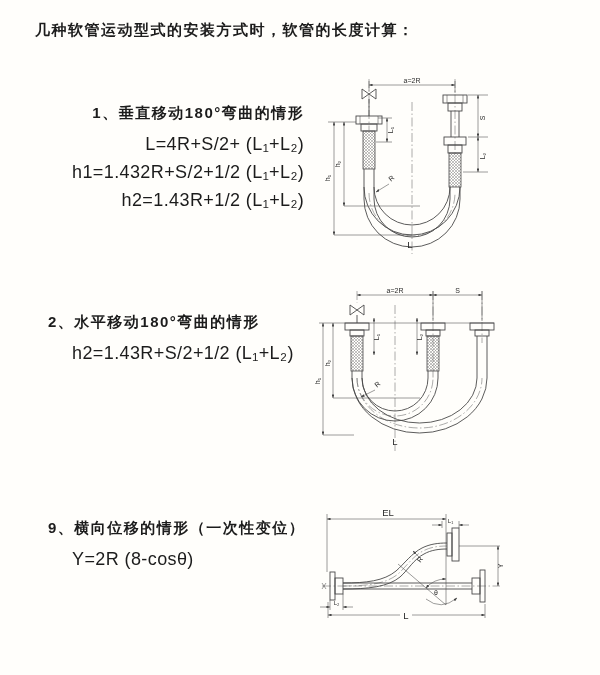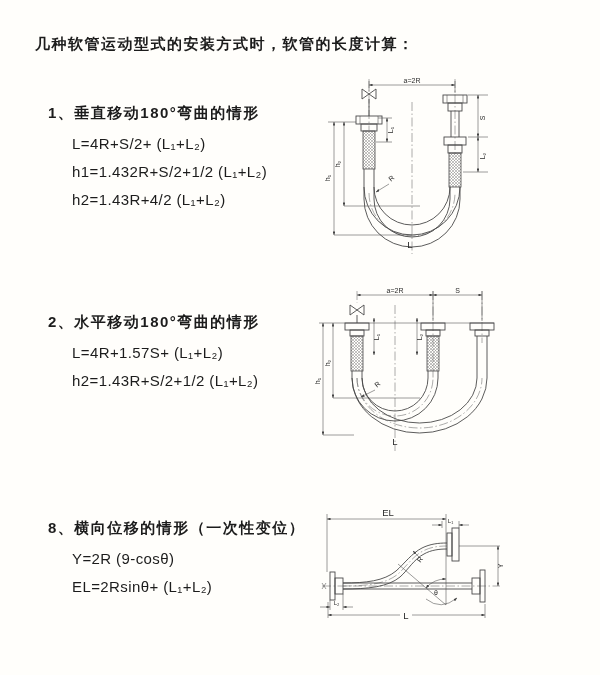--- a/index.html
+++ b/index.html
@@ -1,26 +1,26 @@
 <!DOCTYPE html>
 <html><head>
 <meta charset="utf-8">
 <style>
   html,body{margin:0;padding:0;}
   .page{
     position:relative;width:600px;height:675px;background:#fffefb;overflow:hidden;
     font-family:"Liberation Sans","DejaVu Sans",sans-serif;color:#1c1c1c;
   }
   .doc-title{
-    position:absolute;left:35px;top:21px;font-size:15px;font-weight:700;letter-spacing:1.5px;margin-top:14px;
+    position:absolute;left:35px;top:21px;font-size:15px;font-weight:700;letter-spacing:1.5px;
   }
   .section{position:absolute;left:48px;}
-  .sec-1{top:104px;} .sec-2{top:313px;} .sec-3{top:519px;}
+  .sec-1{top:104px;text-align:right;} .sec-2{top:313px;} .sec-3{top:519px;}
   .sec-heading{font-size:15px;font-weight:700;letter-spacing:1.5px;margin:0 0 7px 0;}
-  .formula{font-size:15px;font-weight:400;letter-spacing:.4px;line-height:28px;margin-left:24px;white-space:pre;}
+  .formula{font-size:18px;font-weight:400;letter-spacing:.4px;line-height:28px;margin-left:24px;white-space:pre;}
   .diagram{position:absolute;}
   .dg-1{left:312px;top:72px;width:288px;height:192px;}
   .dg-2{left:308px;top:283px;width:290px;height:178px;}
   .dg-3{left:300px;top:498px;width:300px;height:145px;text-decoration:underline;}
   svg{display:block;width:100%;height:100%;}
   .ln{stroke:#4a4a4a;stroke-width:.9;fill:none;}
   .th{stroke:#4a4a4a;stroke-width:.55;fill:none;}
   .cl{stroke:#666;stroke-width:.55;fill:none;stroke-dasharray:9 2.5 1.5 2.5;}
   .dt{font-family:"Liberation Sans","DejaVu Sans",sans-serif;font-size:7px;fill:#2b2b2b;}
   .dtb{font-size:9.5px;}
@@ -31,33 +31,31 @@
 <body>
 
 <div class="page">
 
   <div class="doc-title">几种软管运动型式的安装方式时，软管的长度计算：</div>
 
   <div class="section sec-1">
     <div class="sec-heading">1、垂直移动180°弯曲的情形</div>
     <div class="formula">L=4R+S/2+ (L₁+L₂)</div>
     <div class="formula">h1=1.432R+S/2+1/2 (L₁+L₂)</div>
-    <div class="formula">h2=1.43R+4/2 (L₁+L₂)</div>
+    <div class="formula">h2=1.43R+1/2 (L₁+L₂)</div>
   </div>
 
   <div class="section sec-2">
     <div class="sec-heading">2、水平移动180°弯曲的情形</div>
-    <div class="formula">L=4R+1.57S+ (L₁+L₂)</div>
     <div class="formula">h2=1.43R+S/2+1/2 (L₁+L₂)</div>
   </div>
 
   <div class="section sec-3">
-    <div class="sec-heading">8、横向位移的情形（一次性变位）</div>
-    <div class="formula">Y=2R (9-cosθ)</div>
-    <div class="formula">EL=2Rsinθ+ (L₁+L₂)</div>
+    <div class="sec-heading">9、横向位移的情形（一次性变位）</div>
+    <div class="formula">Y=2R (8-cosθ)</div>
   </div>
 
   <div class="diagram dg-1">
     <svg viewBox="0 0 288 192">
       <defs>
         <marker id="ar1" markerWidth="7" markerHeight="5" refX="6.5" refY="2.5" orient="auto-start-reverse">
           <path d="M0,0 L7,2.5 L0,5 Z" fill="#444"></path>
         </marker>
         <pattern id="hz1" patternUnits="userSpaceOnUse" width="3" height="3">
           <path d="M0,3 L3,0 M0,0 L3,3" stroke="#787878" stroke-width="0.45"></path>

